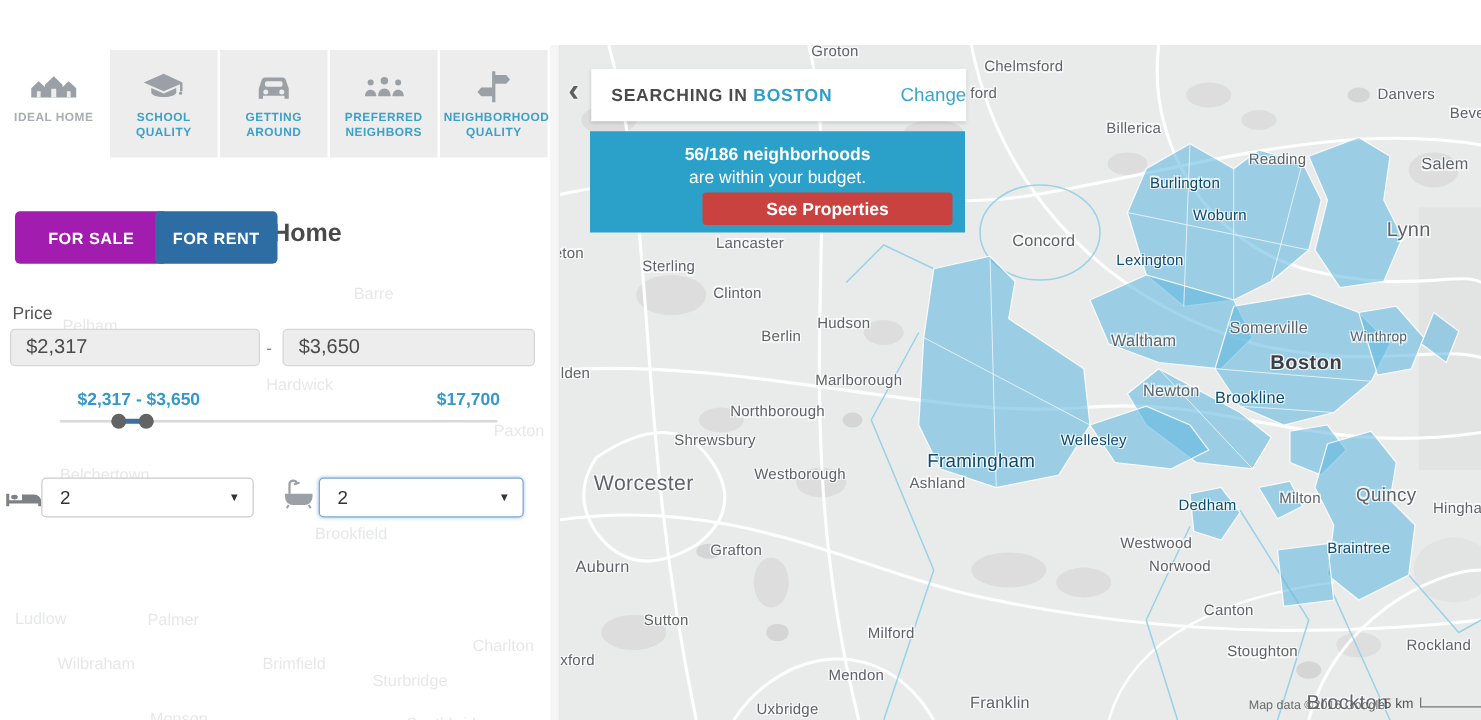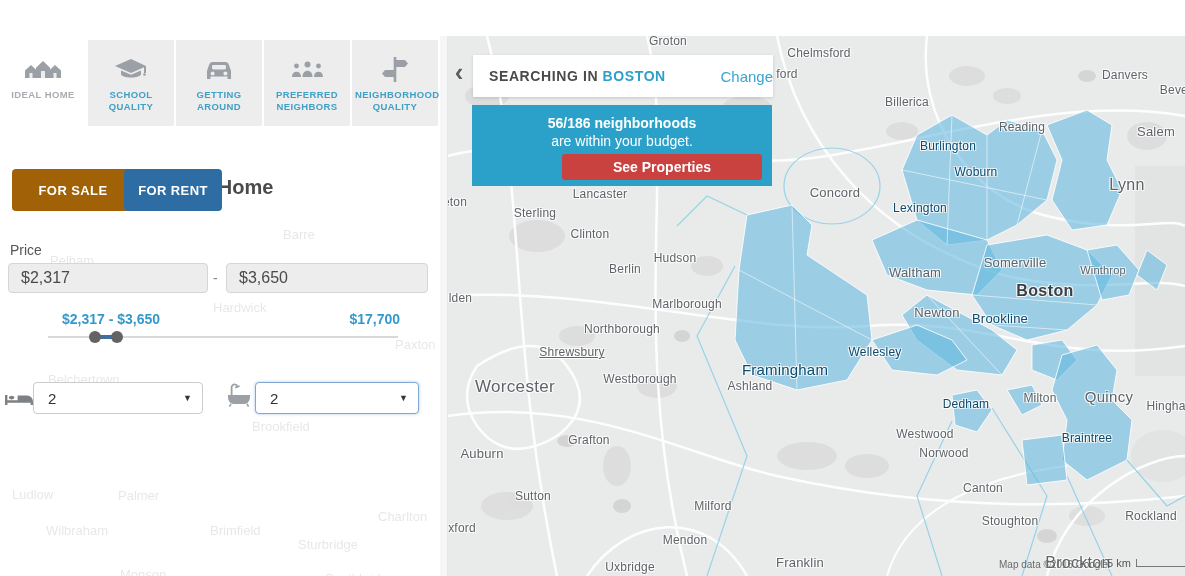--- a/index.html
+++ b/index.html
@@ -24,21 +24,21 @@
   .tab{width:86px;margin-right:2px;height:86px;background:#ededed;display:flex;flex-direction:column;align-items:center;justify-content:flex-start;padding-top:15px;box-sizing:border-box;cursor:pointer;}
   .tab:last-child{margin-right:0;}
   .tab.active{background:#fff;}
   .tab-icon{height:28px;display:flex;align-items:center;justify-content:center;}
   .tab-icon svg{fill:#9aa0a5;}
   .tab-label{margin-top:6px;font-size:9.5px;font-weight:bold;letter-spacing:.4px;color:#3fa0c6;text-align:center;line-height:12px;width:80px;}
   .tab.active .tab-label{color:#a9adb1;}
 
   #ideal-title{position:absolute;left:0;top:140px;width:440px;text-align:center;font-size:20px;font-weight:bold;color:#4a4a4a;}
   .btn-toggle{position:absolute;top:133px;height:42px;border:none;border-radius:4px;color:#fff;font-weight:bold;font-size:13px;letter-spacing:.4px;cursor:pointer;font-family:"Liberation Sans",sans-serif;}
-  #btn-sale{left:12px;width:122px;background:#a16207;}
+  #btn-sale{left:12px;width:122px;background:#a21caf;}
   #btn-rent{left:124px;width:98px;background:#2e6da4;}
 
   #price-label{position:absolute;left:10px;top:206px;font-size:14px;color:#555;}
   .price-input{position:absolute;top:227px;height:30px;background:#ededed;border:1px solid #d6d6d6;border-radius:4px;font-size:16px;color:#4a4a4a;padding:0 12px;box-sizing:border-box;font-family:"Liberation Sans",sans-serif;line-height:28px;}
   #price-min{left:8px;width:200px;}
   #price-max{left:226px;width:202px;}
   #price-dash{position:absolute;left:213px;top:234px;color:#888;font-size:14px;}
 
   #range-row{position:absolute;left:0;top:275px;width:440px;height:18px;}
   #range-current{position:absolute;left:62px;font-size:14px;font-weight:bold;color:#3399cc;}
@@ -313,21 +313,21 @@
         <span class="mlabel b" style="left: 473px; top: 172px;">Lexington</span>
         <span class="mlabel" style="left: 8px; top: 166px;">eton</span>
         <span class="mlabel" style="left: 88px; top: 177px;">Sterling</span>
         <span class="mlabel" style="left: 153px; top: 158px;">Lancaster</span>
         <span class="mlabel" style="left: 143px; top: 198px;">Clinton</span>
         <span class="mlabel" style="left: 178px; top: 233px;">Berlin</span>
         <span class="mlabel" style="left: 228px; top: 222px;">Hudson</span>
         <span class="mlabel" style="left: 240px; top: 268px;">Marlborough</span>
         <span class="mlabel" style="left: 10px; top: 262px;">olden</span>
         <span class="mlabel" style="left: 175px; top: 293px;">Northborough</span>
-        <span class="mlabel" style="left: 125px; top: 316px; text-decoration: underline;">Shrewsbury</span>
+        <span class="mlabel" style="left: 125px; top: 316px;">Shrewsbury</span>
         <span class="mlabel" style="font-size: 13px; left: 468px; top: 236px;">Waltham</span>
         <span class="mlabel" style="font-size: 13px; left: 568px; top: 226px;">Somerville</span>
         <span class="mlabel" style="font-size: 11px; left: 656px; top: 234px;">Winthrop</span>
         <span class="mlabel d" style="font-size: 16px; left: 598px; top: 255px;">Boston</span>
         <span class="mlabel" style="font-size: 13px; left: 490px; top: 276px;">Newton</span>
         <span class="mlabel b" style="font-size: 13px; left: 553px; top: 282px;">Brookline</span>
         <span class="mlabel b" style="left: 428px; top: 316px;">Wellesley</span>
         <span class="mlabel b" style="font-size: 15px; left: 338px; top: 333px;">Framingham</span>
         <span class="mlabel" style="left: 303px; top: 350px;">Ashland</span>
         <span class="mlabel big" style="font-size: 17px; left: 68px; top: 351px;">Worcester</span>

